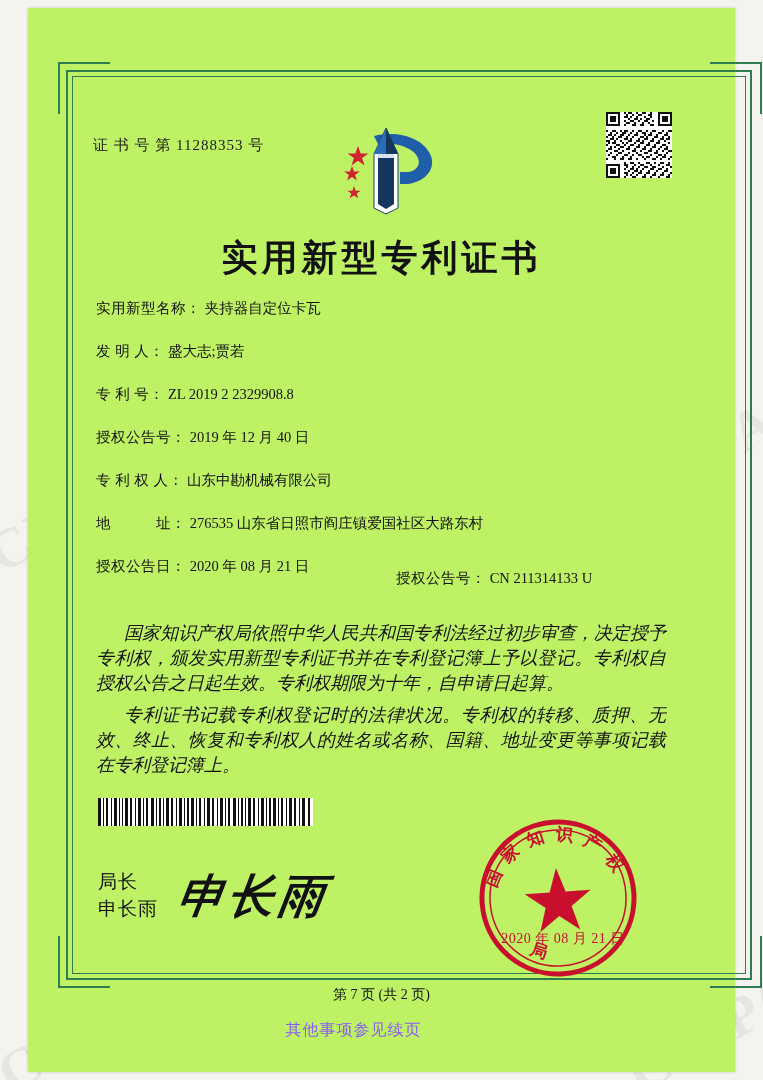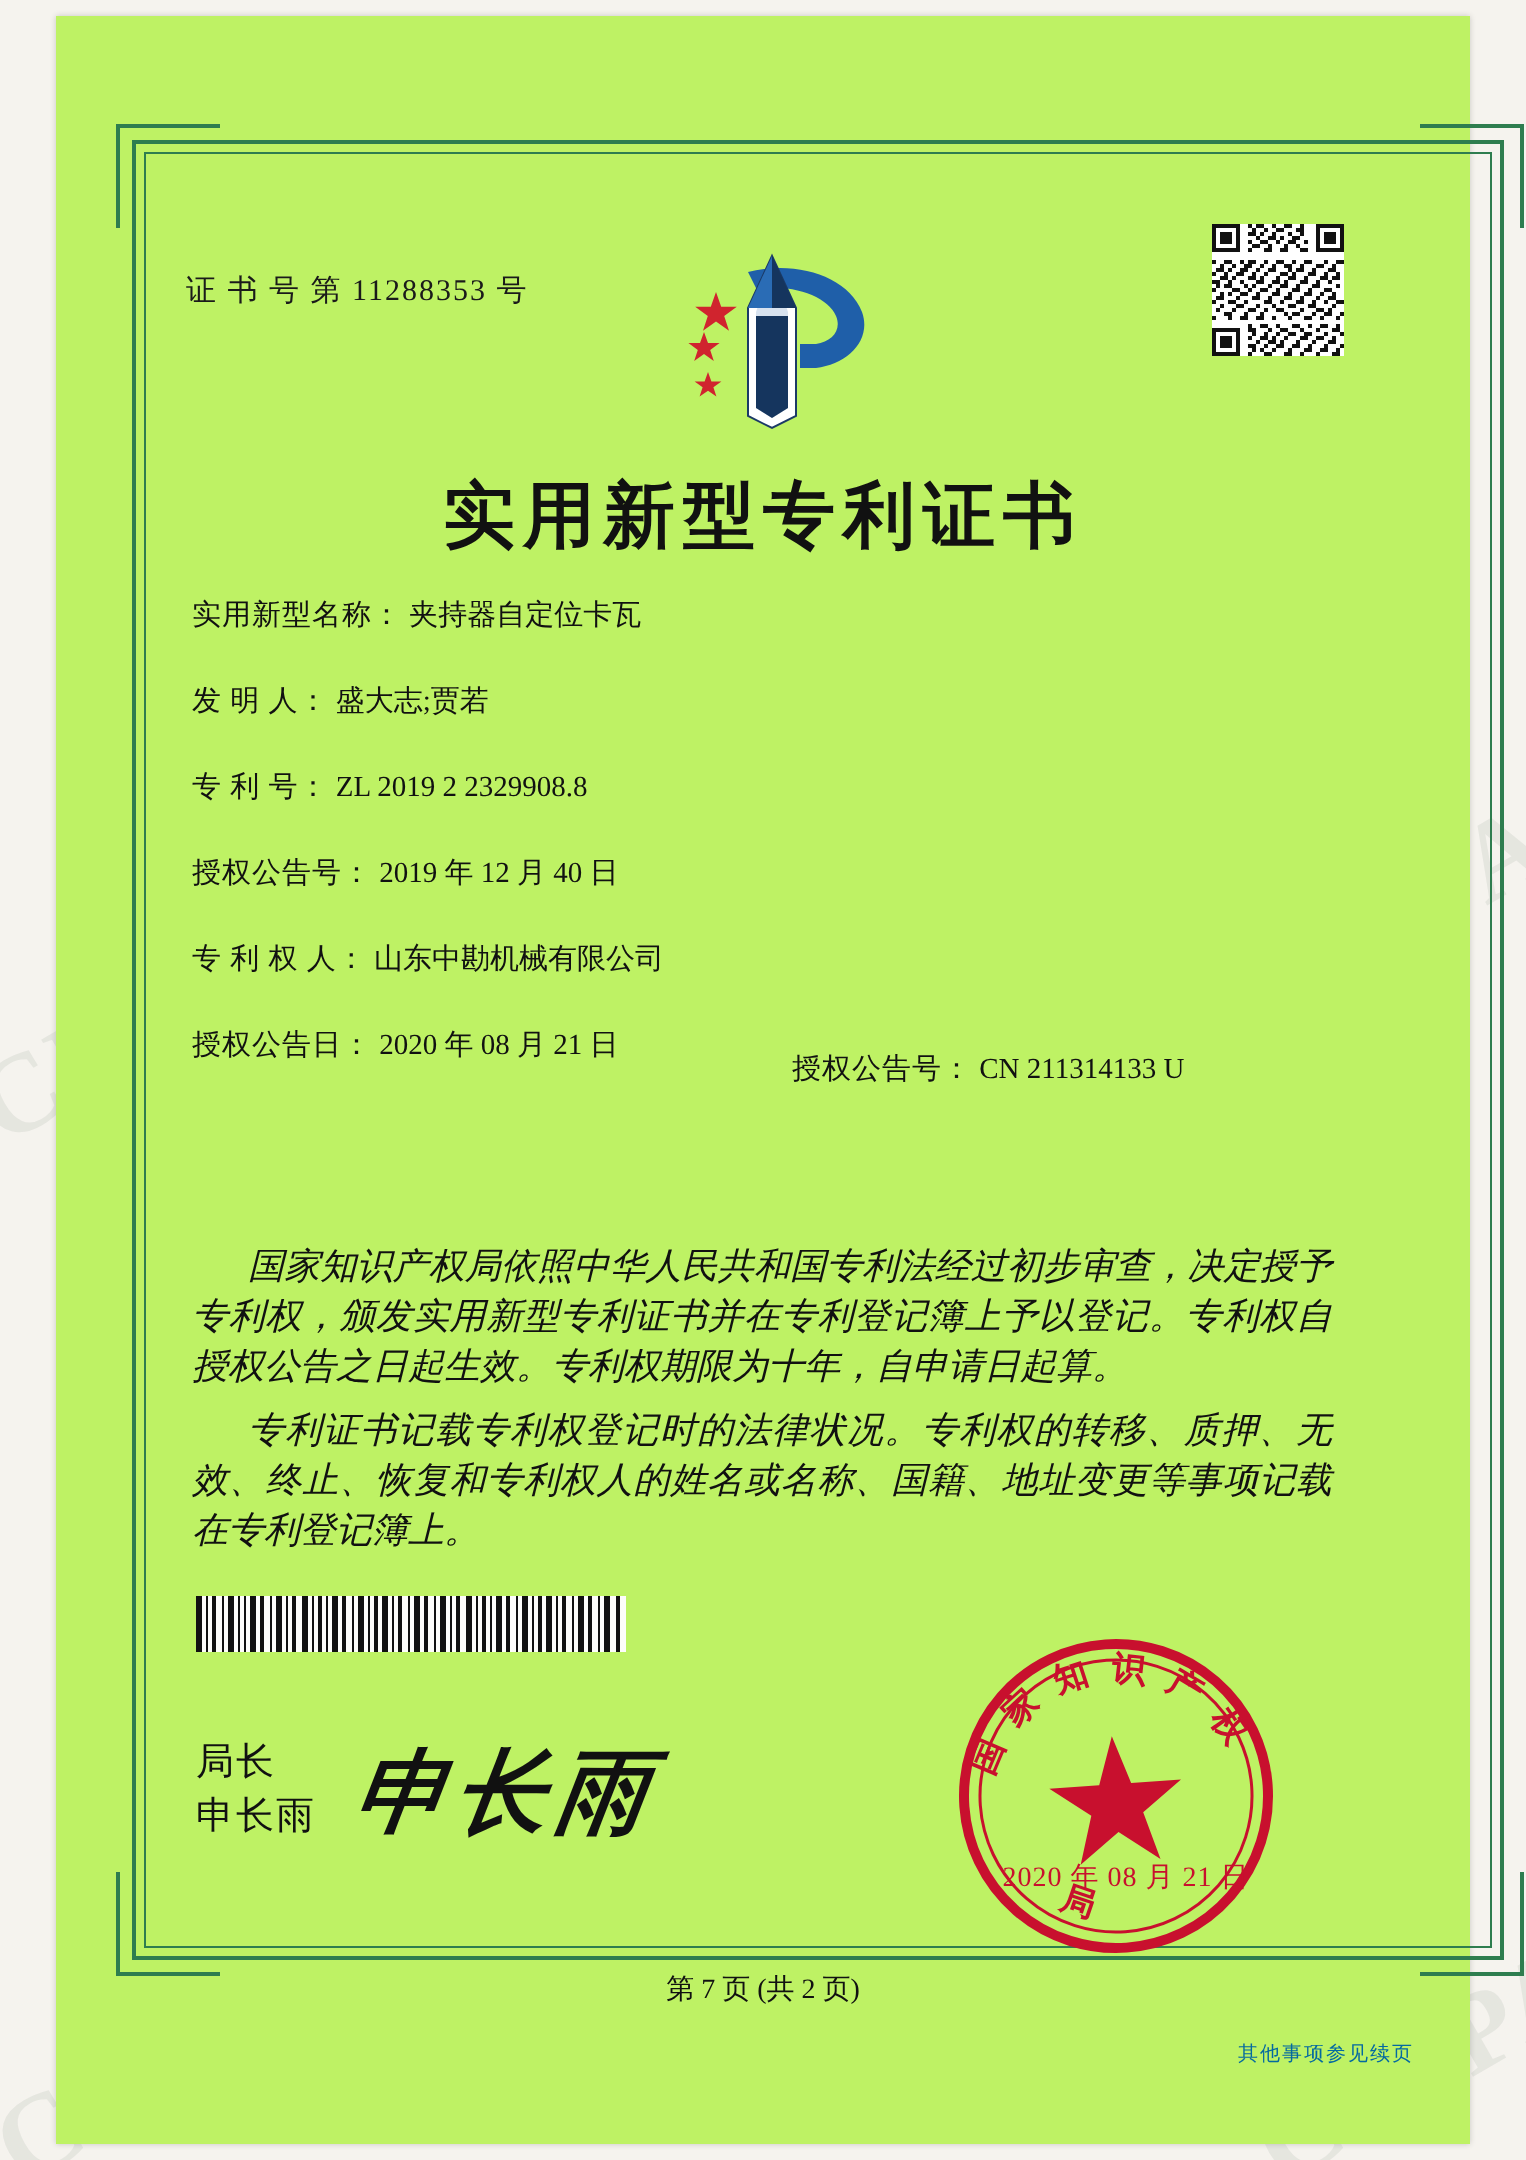--- a/index.html
+++ b/index.html
@@ -103,22 +103,22 @@
   .seal-date{
     position:absolute;left:455px;top:922px;width:160px;text-align:center;
     font-family:"Liberation Serif",serif;font-size:14px;color:#c8102e;letter-spacing:0.5px;
   }
 
   .pagenum{
     position:absolute;left:0;top:978px;width:707px;text-align:center;
     font-family:"Liberation Serif",serif;font-size:14px;color:#111;
   }
   .footnote{
-    position:absolute;left:0;top:1020px;width:707px;text-align:right;
-    font-family:"Liberation Serif",serif;font-size:10px;color:#0369a1;letter-spacing:1px;
+    position:absolute;left:0;top:1020px;width:707px;text-align:center;
+    font-family:"Liberation Serif",serif;font-size:16px;color:#8b5cf6;letter-spacing:1px;
   }
 </style>
 </head>
 <body>
 
 <div class="watermarks" id="wm-layer">
     <div class="wm" style="left: 30px; top: 110px; font-size: 56px;">CNIPA</div>
     <div class="wm" style="left: 190px; top: 130px; font-size: 56px;">CNIPA</div>
     <div class="wm" style="left: 470px; top: 160px; font-size: 56px;">CNIPA</div>
     <div class="wm" style="left: -20px; top: 480px; font-size: 56px;">CNIPA</div>
@@ -409,20 +409,24 @@
         <span class="fval">ZL 2019 2 2329908.8</span>
       </div>
       <div class="frow">
         <span class="flabel">授权公告号：</span>
         <span class="fval">2019 年 12 月 40 日</span>
       </div>
       <div class="frow">
         <span class="flabel">专 利 权 人：</span>
         <span class="fval">山东中勘机械有限公司</span>
       </div>
+      <div class="frow">
+        <span class="flabel">地　　　址：</span>
+        <span class="fval">276535  山东省日照市阎庄镇爱国社区大路东村</span>
+      </div>
       <div class="frow two">
         <span class="flabel">授权公告日：</span>
         <span class="fval">2020 年 08 月 21 日</span>
         <span class="right">
           <span class="flabel">授权公告号：</span>
           <span class="fval">CN 211314133 U</span>
         </span>
       </div>
     </div>
 

